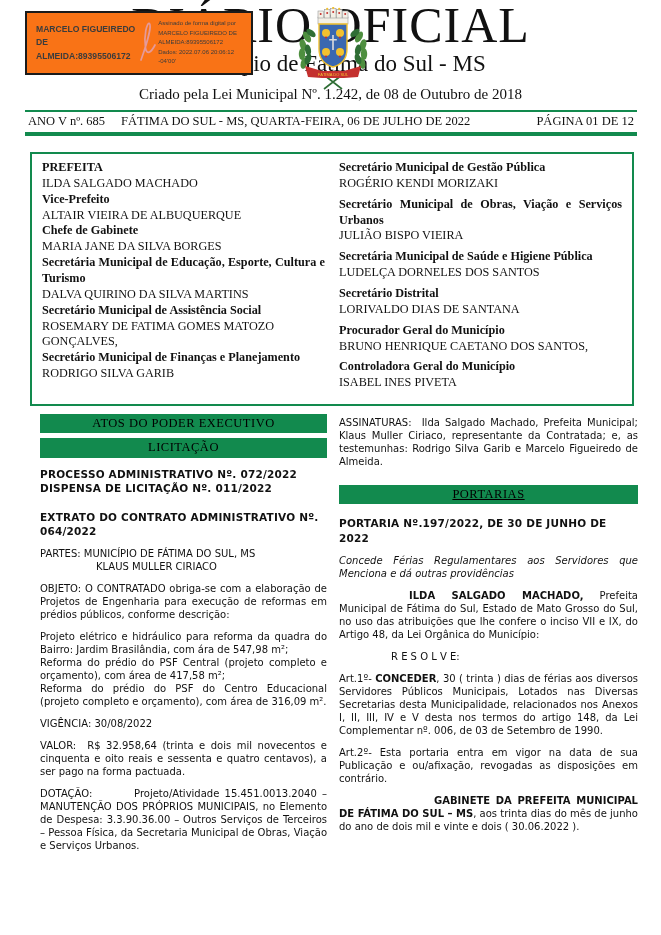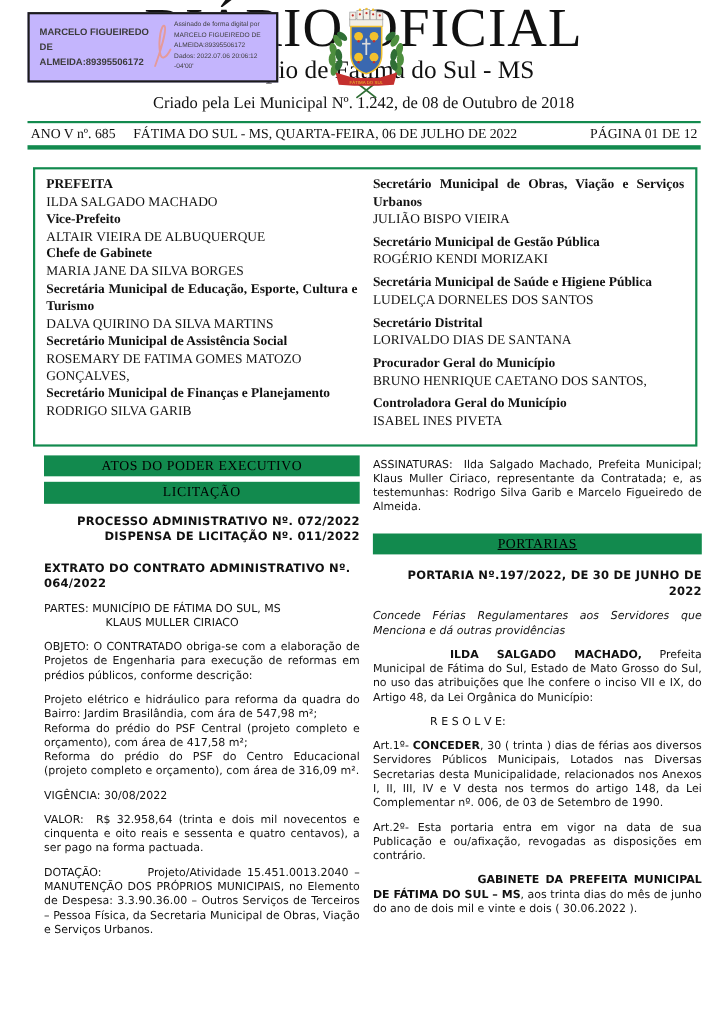--- a/index.html
+++ b/index.html
@@ -14,21 +14,21 @@
   html,body{background:#888;}
   .page{
     position:relative;width:661px;height:935px;margin:0 auto;
     background:#ffffff;overflow:hidden;
     font-family:"Liberation Serif",serif;color:#111;
   }
   
   .sig-box{
     position:absolute;left:25px;top:11px;width:228px;height:64px;
     border:2px solid #1b1b1b;display:flex;align-items:center;
-    padding:4px 4px 4px 9px;background:#c4b5fd;
+    padding:4px 4px 4px 9px;background:#f97316;
   }
   .sig-name{
     width:104px;font-family:"Liberation Sans",sans-serif;
     font-size:8.6px;font-weight:600;color:#3c3c3c;line-height:1.55;
   }
   .sig-mark{flex:0 0 20px;height:46px;margin:0 1px;}
   .sig-details{
     font-family:"Liberation Sans",sans-serif;font-size:6px;color:#3c3c3c;
     line-height:1.6;width:92px;
   }
@@ -69,21 +69,21 @@
   }
   .col-left{flex:0 0 287px;}
   .col-right{flex:1;min-width:0;}
   .banner{
     background:var(--accent-green);color:#000000;text-align:center;
     font-family:"Liberation Serif",serif;font-size:12.5px;
     padding:1px 0 2px 0;letter-spacing:0.5px;
   }
   .banner + .banner{margin-top:5px;}
   .h-center{
-    text-align:right;font-weight:700;font-size:10.5px;line-height:1.35;
+    text-align:left;font-weight:700;font-size:10.5px;line-height:1.35;
     margin-top:9px;letter-spacing:0.2px;
   }
   .h-extrato{font-weight:700;font-size:10.5px;margin-top:16px;letter-spacing:0.2px;}
   .para{margin-top:9px;text-align:justify;}
   .para .indent2{padding-left:56px;display:block;}
   .ementa{font-style:italic;}
   .indent-first{text-indent:70px;}
   .indent-gab{text-indent:95px;}
   .resolve{padding-left:52px;text-align:left;}
   .bold{font-weight:700;}
@@ -207,26 +207,26 @@
         <div class="title">Secretário Municipal de Assistência Social</div>
         <div class="name">ROSEMARY DE FATIMA GOMES MATOZO GONÇALVES,</div>
       </div>
       <div class="entry">
         <div class="title">Secretário Municipal de Finanças e Planejamento</div>
         <div class="name">RODRIGO SILVA GARIB</div>
       </div>
     </div>
     <div class="off-col off-right">
       <div class="entry">
+        <div class="title">Secretário Municipal de Gestão Pública</div>
+        <div class="name">ROGÉRIO KENDI MORIZAKI</div>
+      </div>
+      <div class="entry">
         <div class="title">Secretário Municipal de Obras, Viação e Serviços Urbanos</div>
         <div class="name">JULIÃO BISPO VIEIRA</div>
-      </div>
-      <div class="entry">
-        <div class="title">Secretário Municipal de Gestão Pública</div>
-        <div class="name">ROGÉRIO KENDI MORIZAKI</div>
       </div>
       <div class="entry">
         <div class="title">Secretária Municipal de Saúde e Higiene Pública</div>
         <div class="name">LUDELÇA DORNELES DOS SANTOS</div>
       </div>
       <div class="entry">
         <div class="title">Secretário Distrital</div>
         <div class="name">LORIVALDO DIAS DE SANTANA</div>
       </div>
       <div class="entry">

